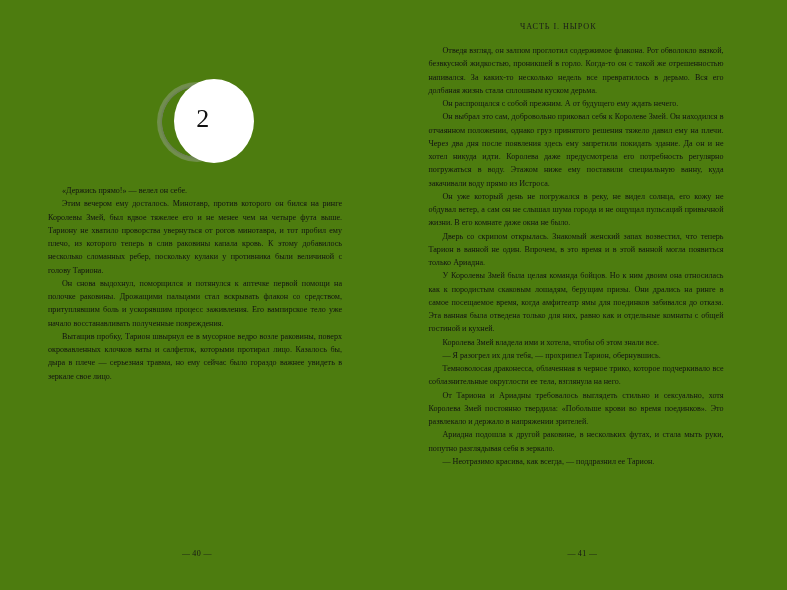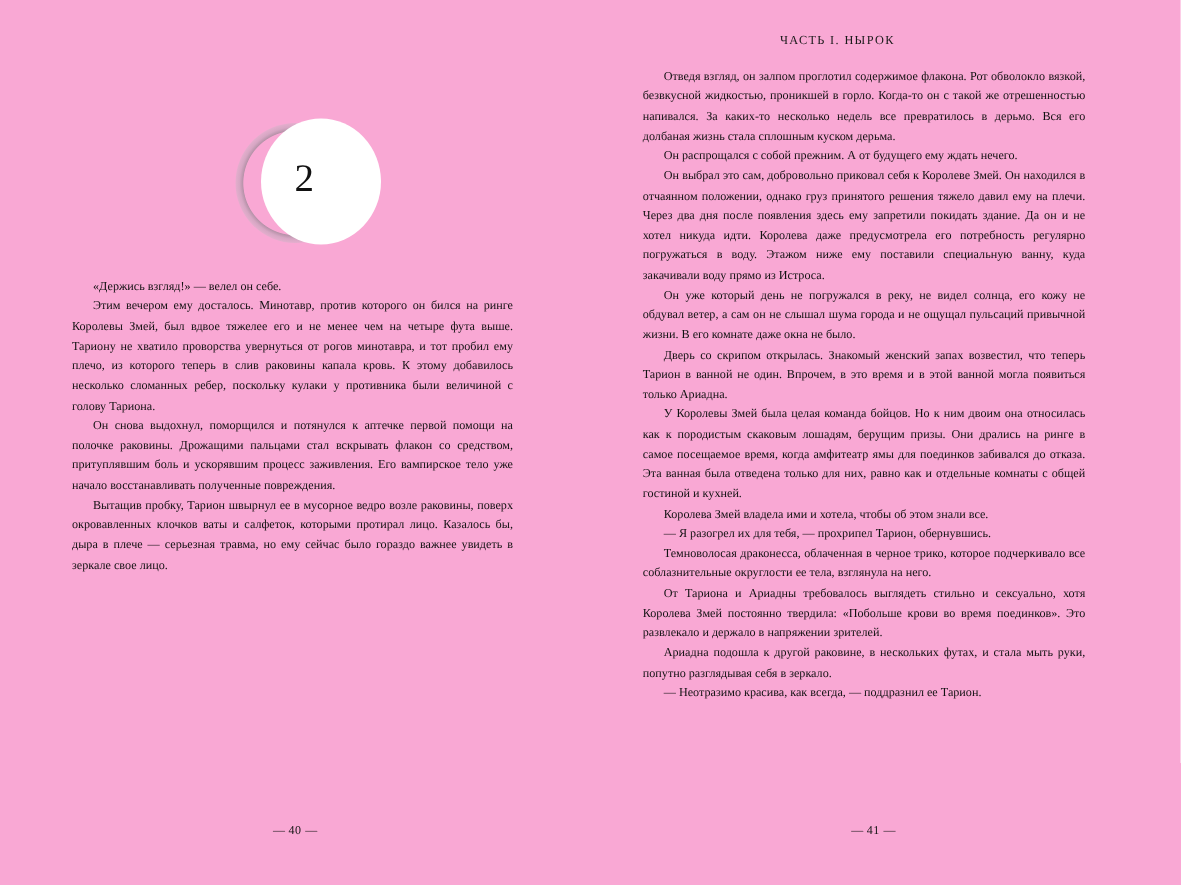--- a/index.html
+++ b/index.html
@@ -21,21 +21,21 @@
     width: 787px;
     height: 590px;
     background: #ffffff;
     display: flex;
   }
 
   .page {
     position: relative;
     width: 393.5px;
     height: 590px;
-    background: #f9a8d4;
+    background: #4d7c0f;
     box-sizing: border-box;
   }
 
   .page-left  { padding: 0; }
   .page-right { padding: 0; }
 
   
   .running-head {
     position: absolute;
     top: 22px;
@@ -148,21 +148,21 @@
 
     <div class="chapter-opener">
       <div class="moon-wrap">
         <div class="moon-ring"></div>
         <div class="moon-cut"></div>
         <div class="chapter-number">2</div>
       </div>
     </div>
 
     <div class="textblock" id="left-text">
-        <p>«Держись взгляд!» — велел он себе.</p>
+        <p>«Держись прямо!» — велел он себе.</p>
         <p>Этим вечером ему досталось. Минотавр, против которого он бился на ринге Королевы Змей, был вдвое тяжелее его и не менее чем на четыре фута выше. Тариону не хватило проворства увернуться от рогов минотавра, и тот пробил ему плечо, из которого теперь в слив раковины капала кровь. К этому добавилось несколько сломанных ребер, поскольку кулаки у противника были величиной с голову Тариона.</p>
         <p>Он снова выдохнул, поморщился и потянулся к аптечке первой помощи на полочке раковины. Дрожащими пальцами стал вскрывать флакон со средством, притуплявшим боль и ускорявшим процесс заживления. Его вампирское тело уже начало восстанавливать полученные повреждения.</p>
         <p>Вытащив пробку, Тарион швырнул ее в мусорное ведро возле раковины, поверх окровавленных клочков ваты и салфеток, которыми протирал лицо. Казалось бы, дыра в плече — серьезная травма, но ему сейчас было гораздо важнее увидеть в зеркале свое лицо.</p>
       </div>
 
     <div class="folio">
       <span class="rule">—</span>
       <span>40</span>
       <span class="rule">—</span>
     </div>

